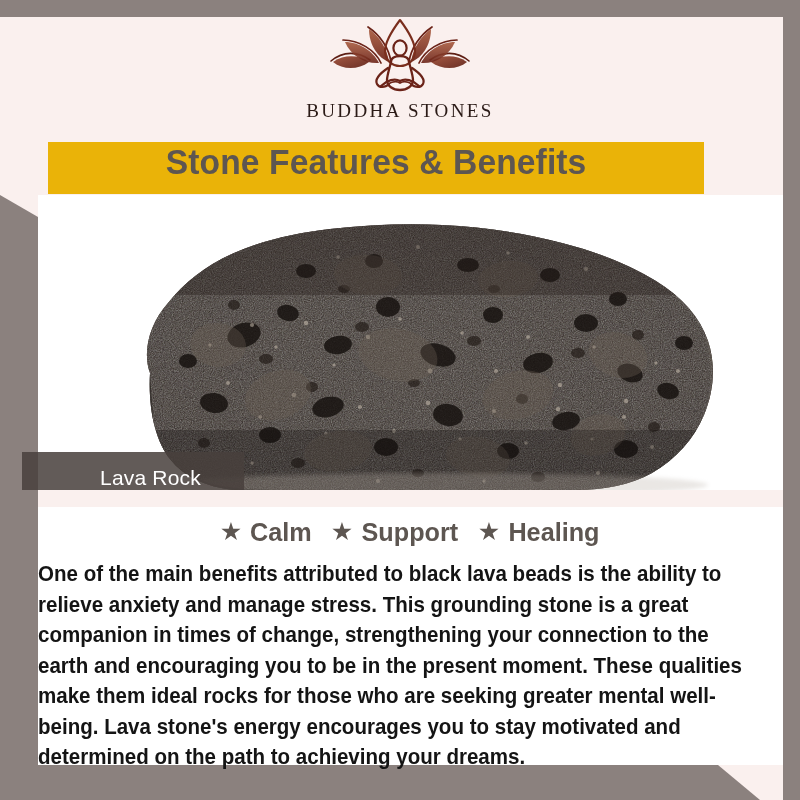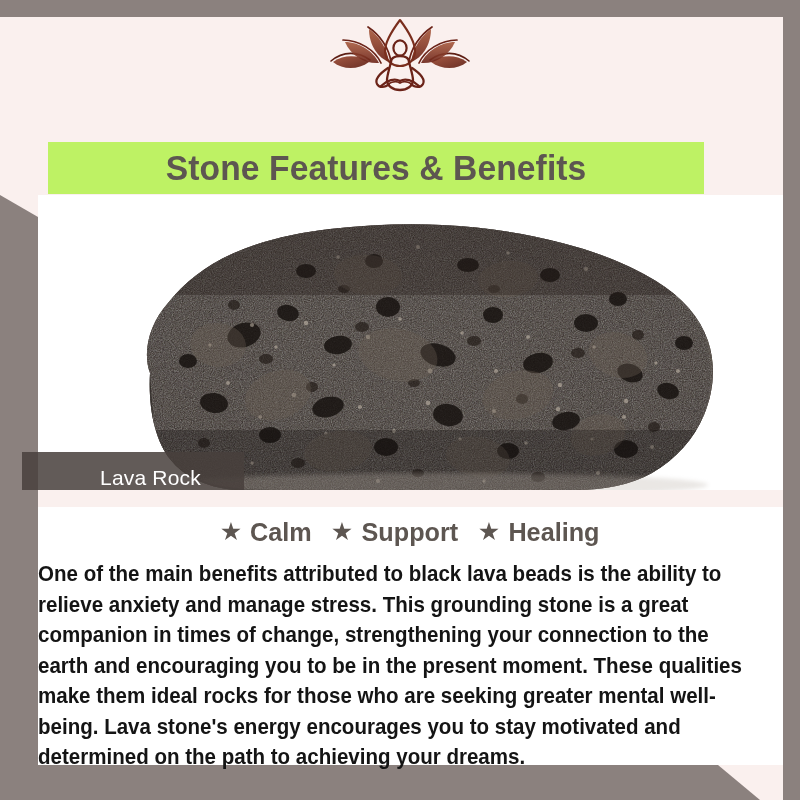--- a/index.html
+++ b/index.html
@@ -80,23 +80,22 @@
     font-weight: 400;
   }
 
   
   #title-banner {
     position: absolute;
     left: 48px;
     top: 142px;
     width: 656px;
     height: 52px;
-    background: #bef264;
+    background: #eab308;
     display: flex;
-    align-items: center;
     justify-content: center;
   }
   #title-text {
     font-family: "Liberation Sans Narrow", "Liberation Sans", sans-serif;
     font-size: 35px;
     font-weight: bold;
     color: #5d5651;
     letter-spacing: 0.1px;
     transform: scaleX(0.96);
   }
@@ -245,20 +244,21 @@
       <ellipse cx="75" cy="30" rx="6.6" ry="7.6" fill="none" stroke="#6b2318" stroke-width="2.2"></ellipse>
 
       <path d="M66 44 C66 40 70 38 75 38 C80 38 84 40 84 44 C86 52 88 58 88 62 C88 68 82 72 75 72 C68 72 62 68 62 62 C62 58 64 52 66 44 Z" fill="none" stroke="#6b2318" stroke-width="2.3" stroke-linejoin="round"></path>
 
       <path d="M63 50 C54 56 50 62 52 66 C54 70 60 70 64 66" fill="none" stroke="#6b2318" stroke-width="2.2" stroke-linecap="round"></path>
       <path d="M87 50 C96 56 100 62 98 66 C96 70 90 70 86 66" fill="none" stroke="#6b2318" stroke-width="2.2" stroke-linecap="round"></path>
 
       <path d="M56 68 C62 62 70 60 75 63 C80 60 88 62 94 68" fill="none" stroke="#6b2318" stroke-width="2.2" stroke-linecap="round"></path>
       <path d="M63 66 C68 63 72 63 75 65 C78 63 82 63 87 66" fill="none" stroke="#6b2318" stroke-width="1.8" stroke-linecap="round"></path>
     </svg>
+    <div id="logo-wordmark">BUDDHA STONES</div>
   </div>
 
   <div id="title-banner">
     <div id="title-text">Stone Features &amp; Benefits</div>
   </div>
 
   <div id="photo-panel">
     <svg id="rock-photo" viewBox="0 0 745 295" preserveAspectRatio="none">
       <defs>
         <radialGradient id="rockBase" cx="0.48" cy="0.42" r="0.72">

